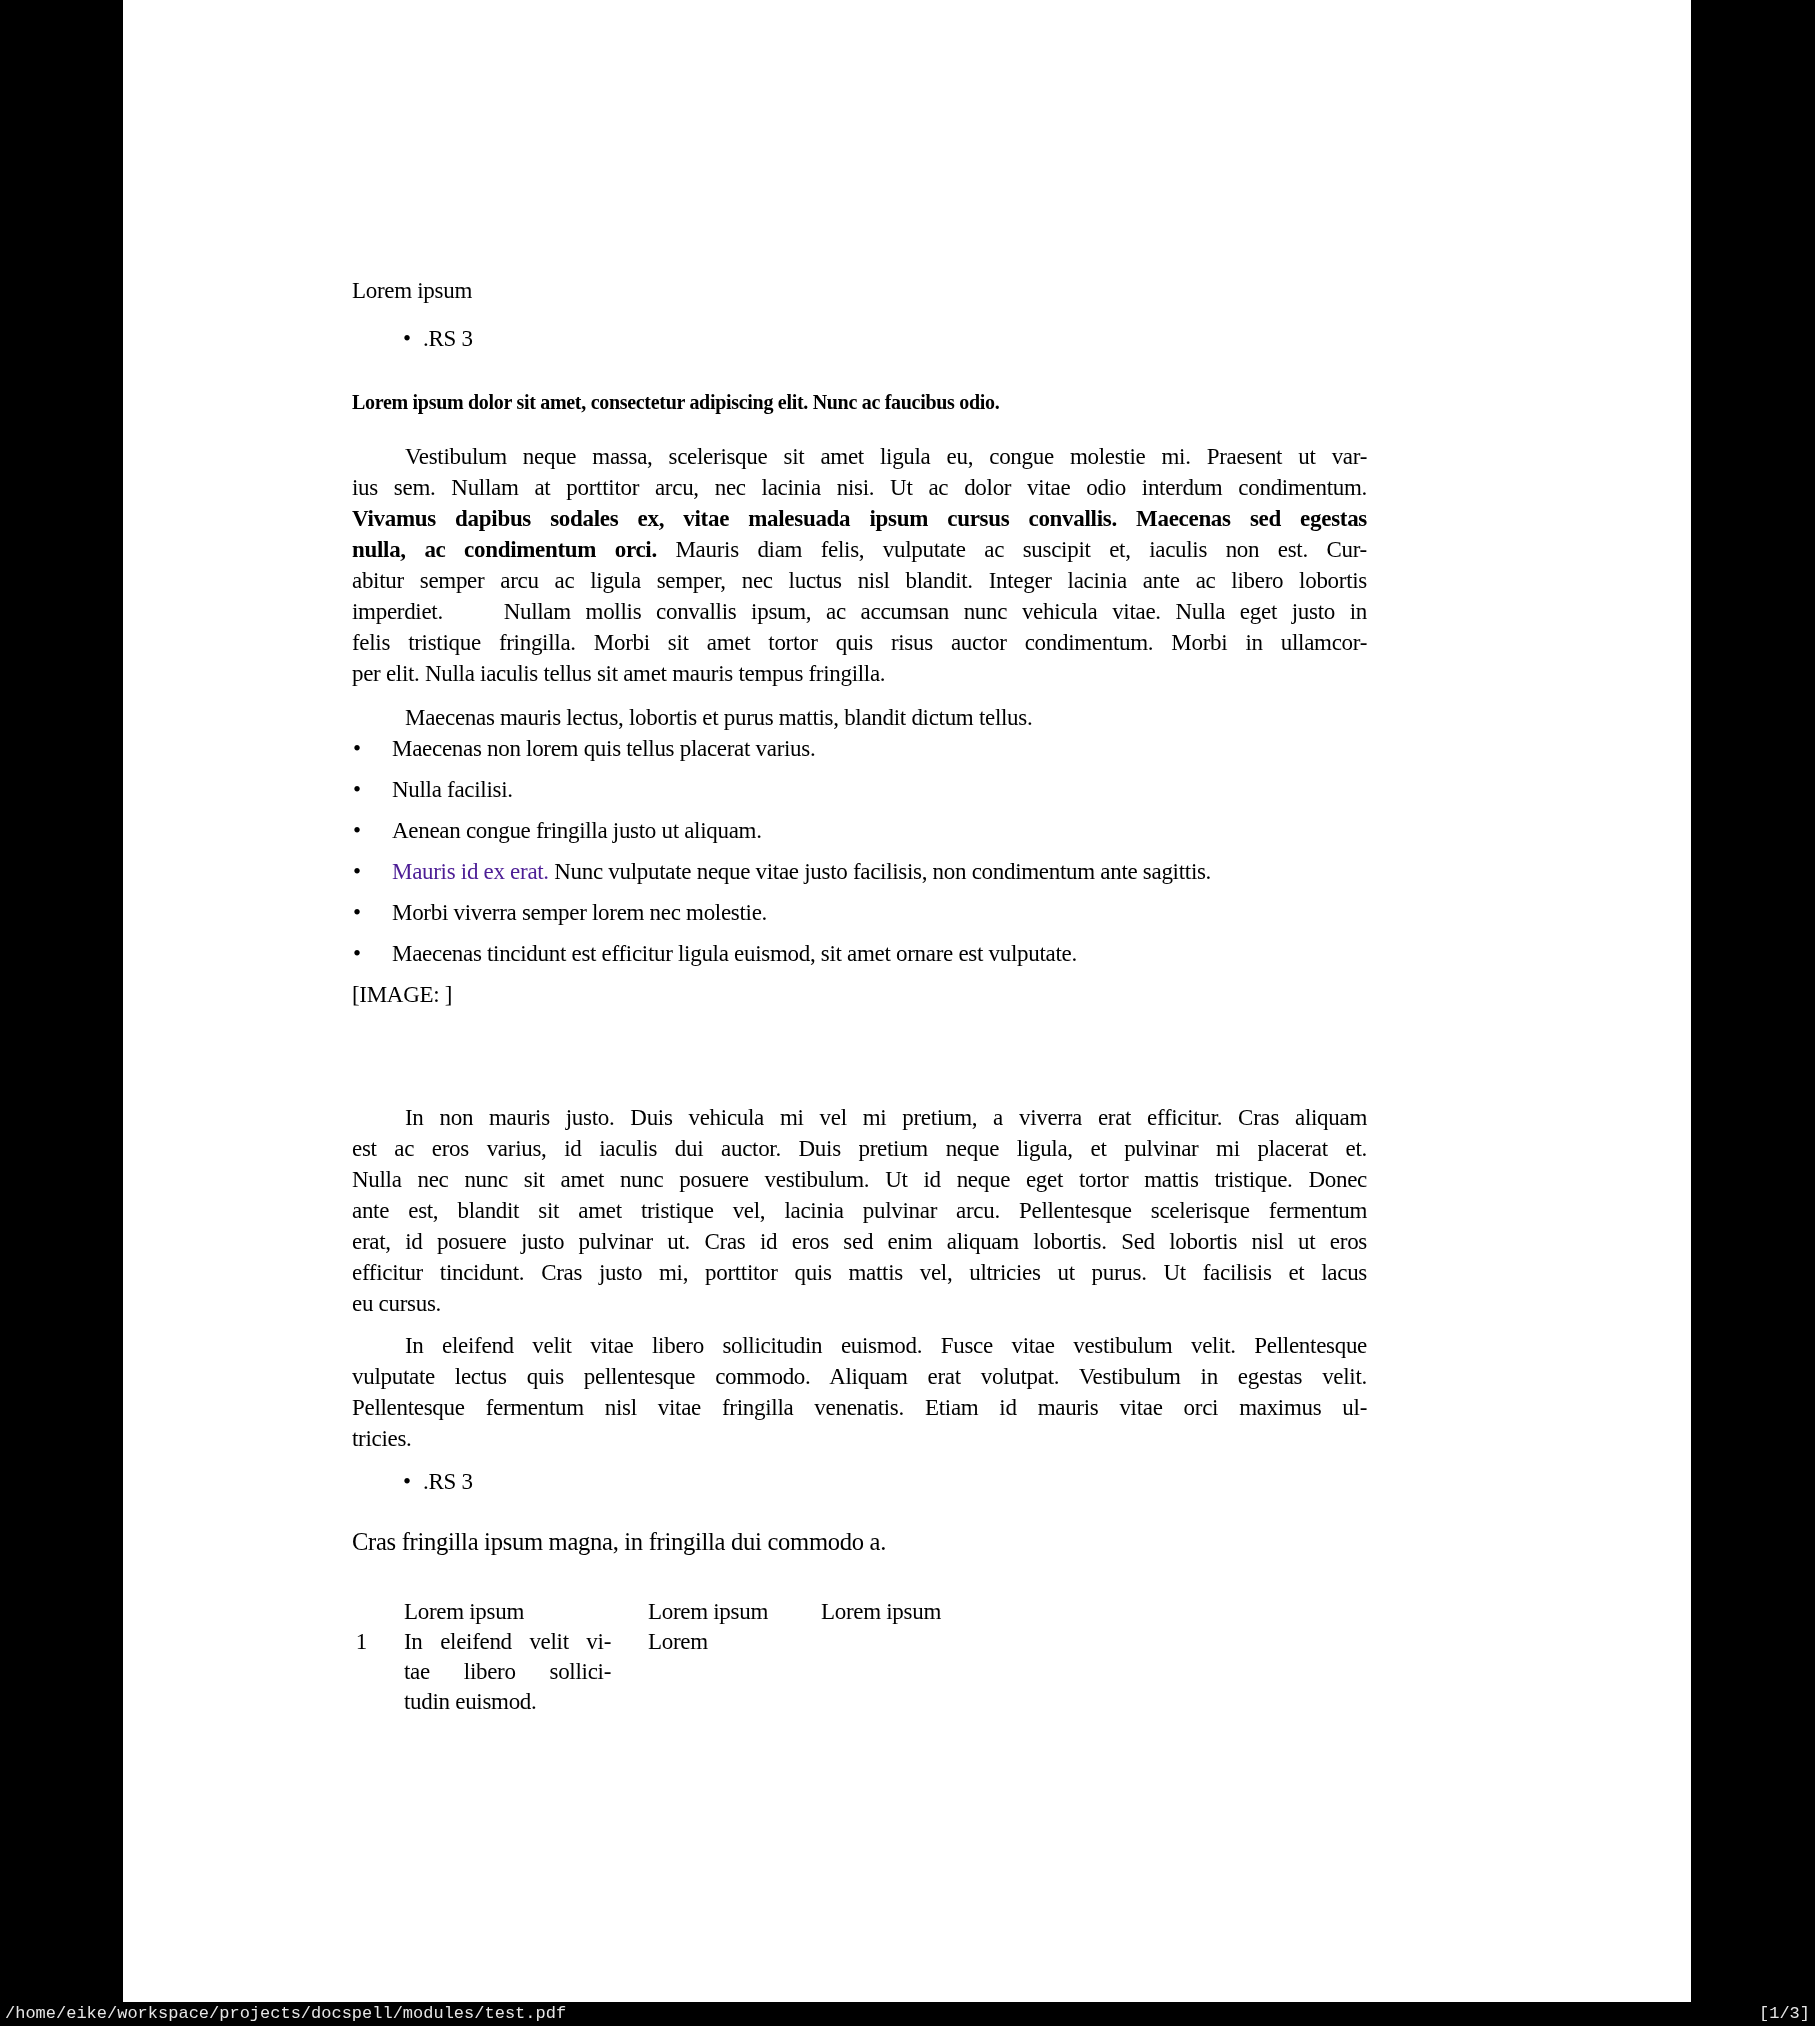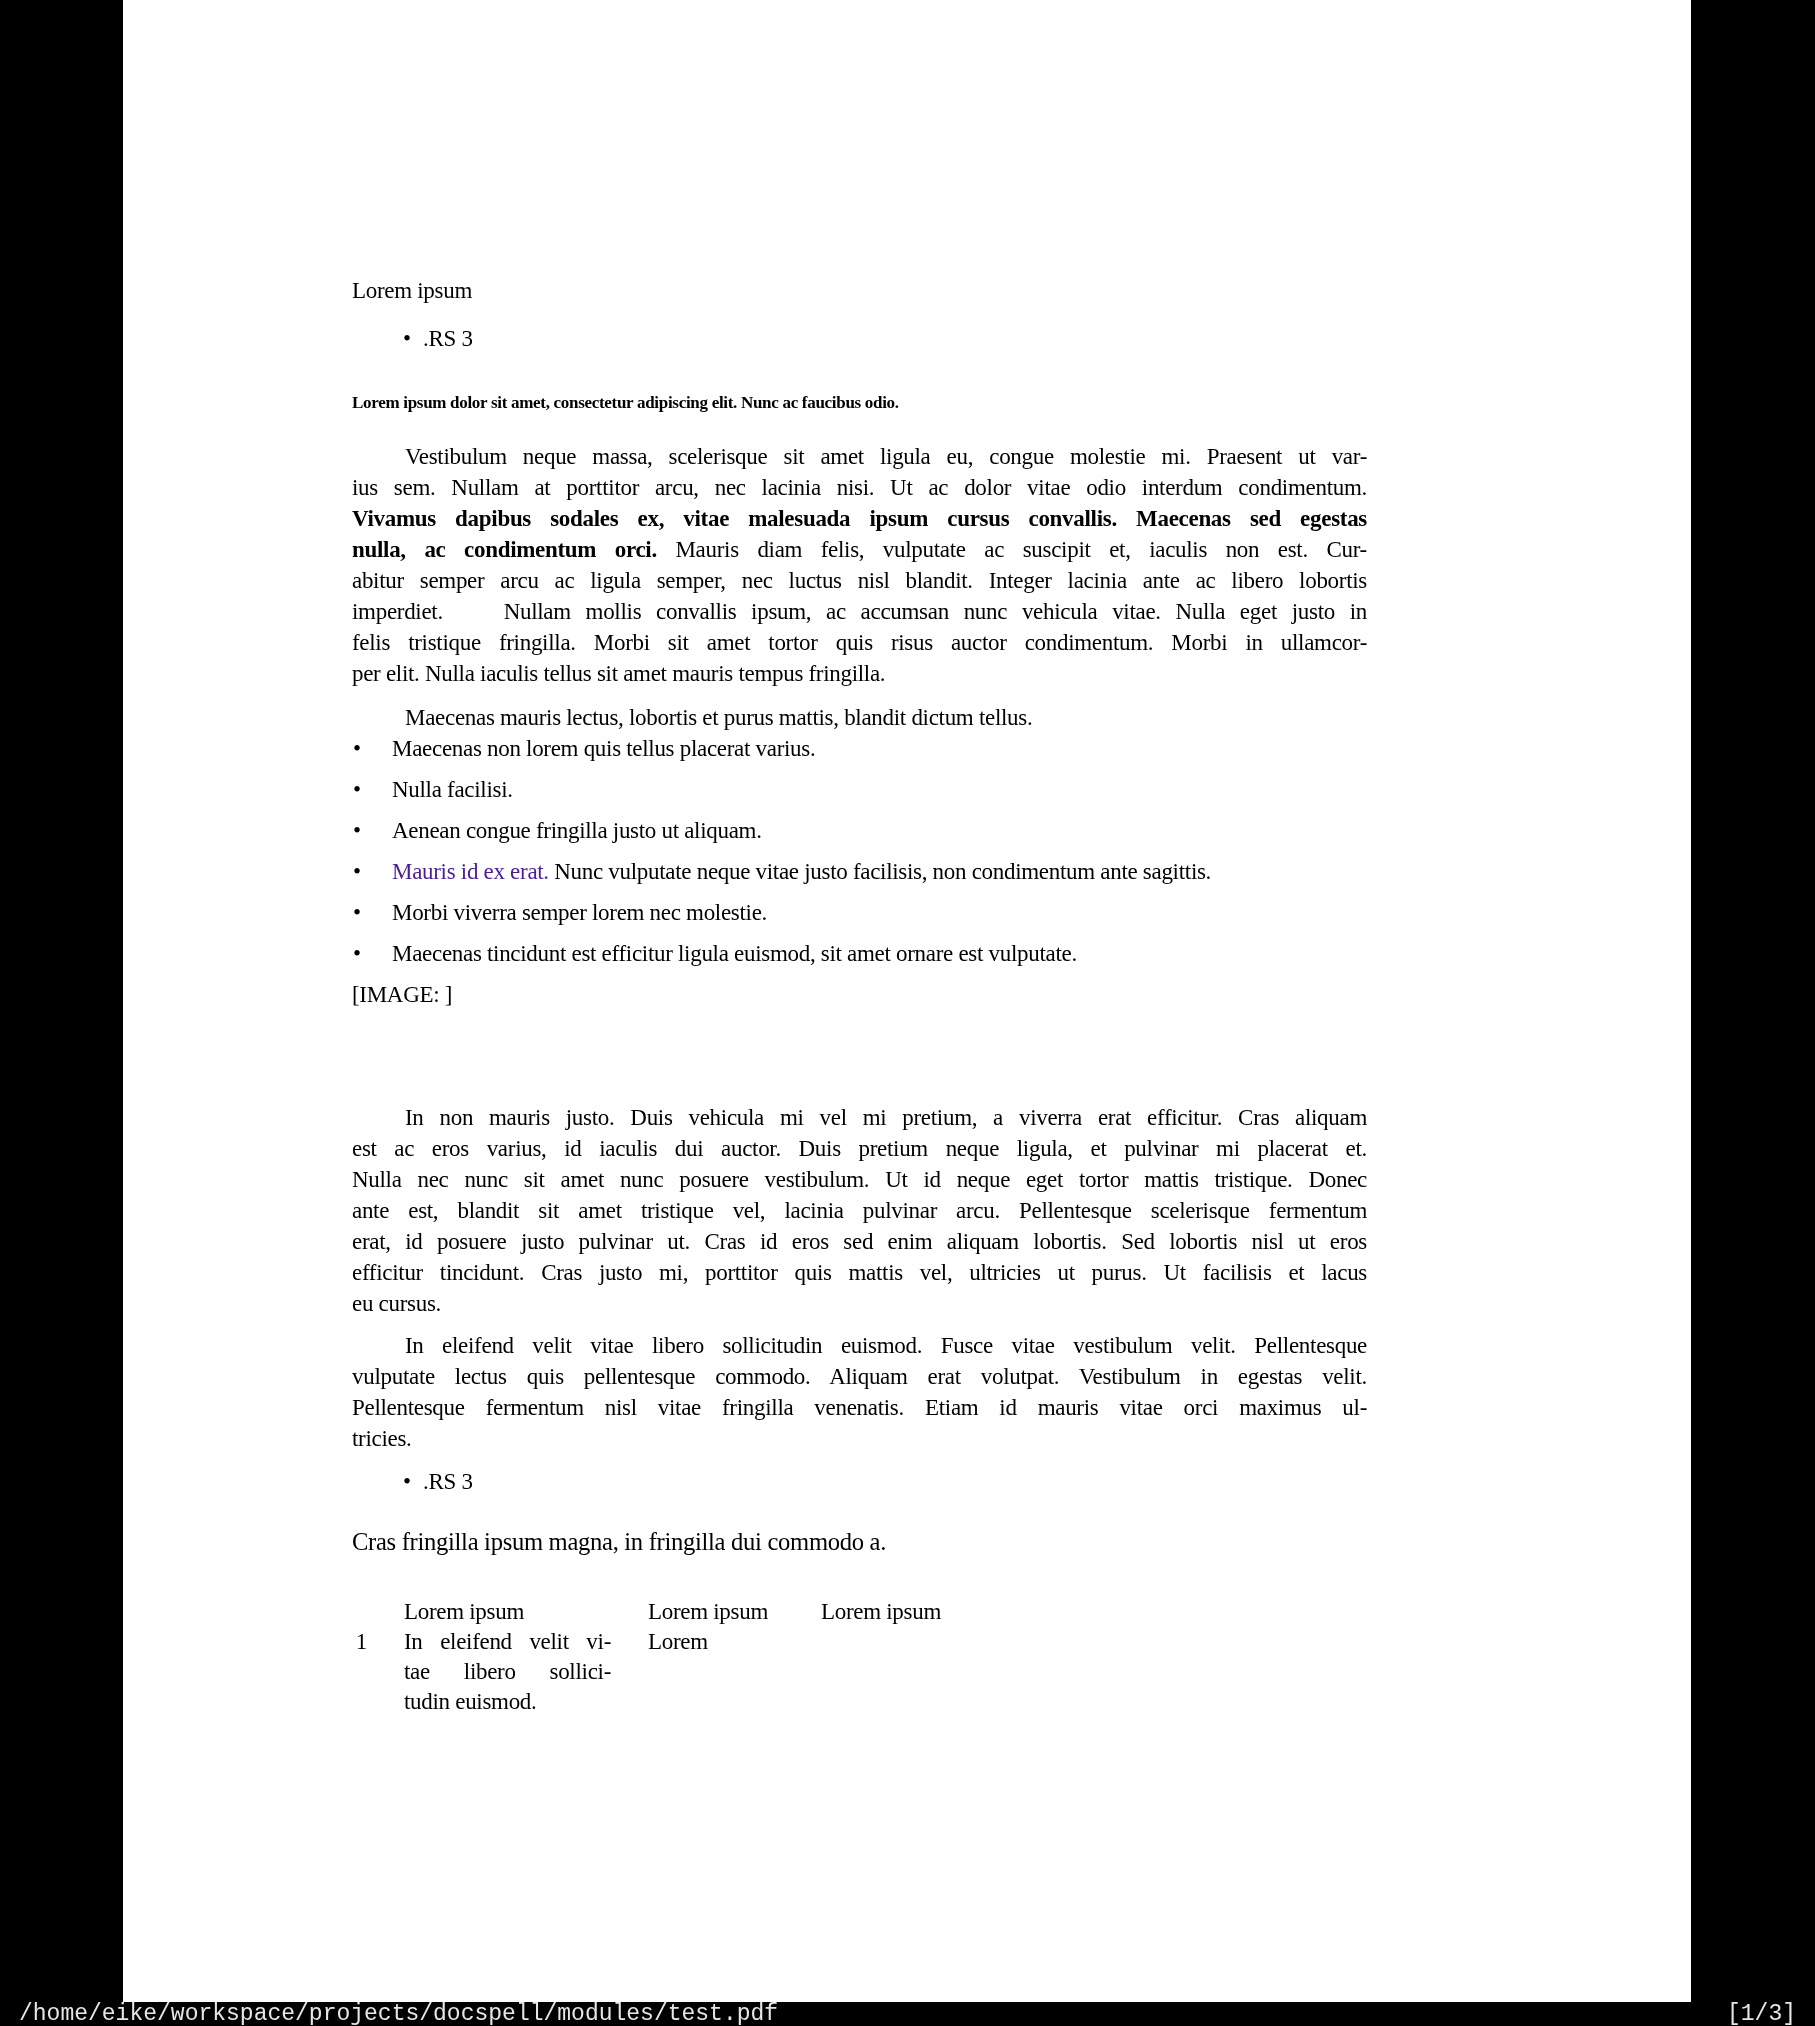--- a/index.html
+++ b/index.html
@@ -25,21 +25,21 @@
   .tl.ind{text-indent:53px;}
   .rn{font-weight:normal;font-style:normal;}
   .rb{font-weight:bold;}
   .ri{margin-left:46px;}
   .ra{color:#4c1d95;}
   .intro{top:275px;line-height:31px;}
   .rsline{height:31px;line-height:31px;padding-left:51px;}
   .rs1{top:323px;}
   .rs2{top:1466px;}
   .bdot{margin-right:12.3px;}
-  .h1{top:387px;font-size:17px;font-weight:bold;line-height:31px;letter-spacing:-0.3px;}
+  .h1{top:387px;font-size:20px;font-weight:bold;line-height:31px;letter-spacing:-0.3px;}
   .h2{top:1526px;font-size:24.6px;font-weight:normal;line-height:31px;letter-spacing:-0.3px;}
   .p1{top:441px;}
   .p2{top:1102px;}
   .p3{top:1330px;}
   .standalone{top:702px;height:31px;line-height:31px;text-indent:53px;}
   .bullets{top:737px;}
   .bi{position:relative;padding-left:40px;height:41px;line-height:24.6px;}
   .bi .bdot{position:absolute;left:0.9px;top:0;margin:0;}
   .imgph{top:979px;height:31px;line-height:31px;}
   .dtable{top:1597px;height:123px;}
@@ -47,23 +47,23 @@
   .tcol .tl{height:30px;line-height:30px;}
   .t-num{left:3.8px;top:30px;position:absolute;height:30px;line-height:30px;}
   .t-c1{left:52px;width:207px;}
   .t-c2{left:296px;width:227px;}
   .t-c3{left:469px;width:227px;}
   .th{text-align:left;text-align-last:auto;}
   .statusbar{
     position:absolute;left:0;bottom:0;width:1815px;height:24px;
     background:#000000;color:#e6e6e6;
     font-family:"Liberation Mono","DejaVu Sans Mono",monospace;
-    font-size:23px;line-height:24px;
+    font-size:17px;line-height:24px;
     display:flex;justify-content:space-between;
-    padding:0 19px;box-sizing:border-box;gap:24px;
+    padding:0 5px;box-sizing:border-box;gap:24px;
   }
 </style>
 </head>
 <body>
 
 <div class="page">
   <div class="content">
 
     <div class="blk intro">Lorem ipsum</div>
 

